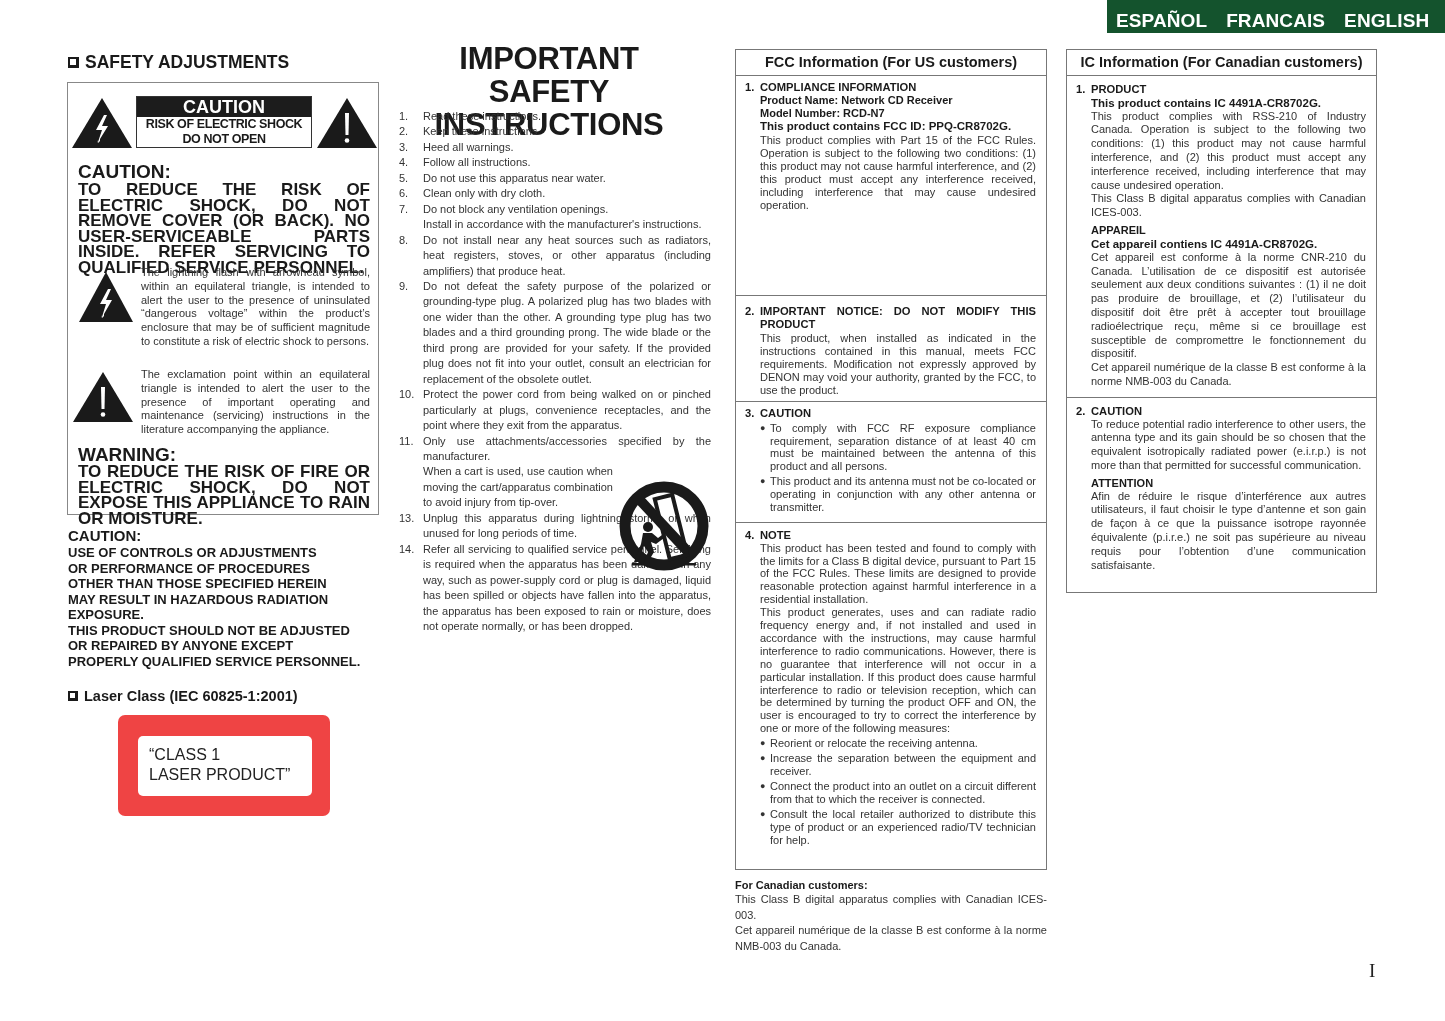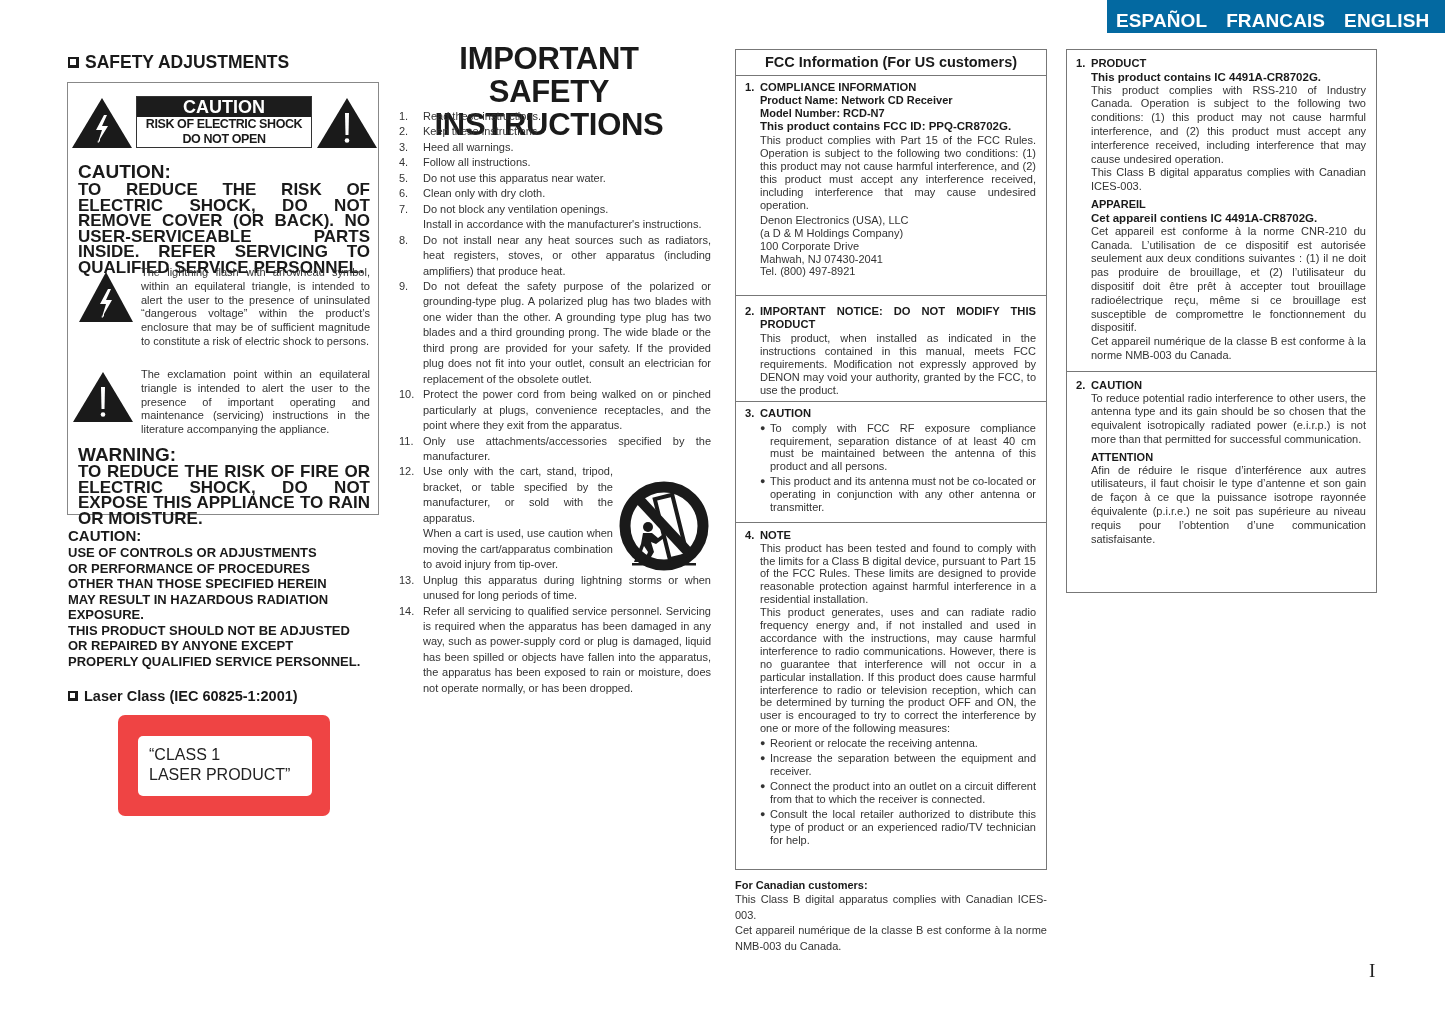--- a/index.html
+++ b/index.html
@@ -5,21 +5,21 @@
     html, body { margin: 0; padding: 0; background: #ffffff; }
     body {
       width: 1445px; height: 1021px; position: relative; overflow: hidden;
       font-family: "Liberation Sans", sans-serif; color: #1a1a1a;
     }
     .abs { position: absolute; }
 
     
     .lang-bar {
       position: absolute; left: 1107px; top: 0; width: 338px; height: 33px;
-      background: #0369a1; color: #fff; font-weight: bold; font-size: 19px;
+      background: #14532d; color: #fff; font-weight: bold; font-size: 19px;
       display: flex; align-items: flex-end; padding-left: 9px; box-sizing: border-box;
       padding-bottom: 1px;
     }
     .lang-bar span { margin-right: 19px; letter-spacing: 0.1px; }
 
     
     .sec-heading { font-weight: bold; font-size: 17.5px; display: flex; align-items: center; }
     .box-glyph {
       display: inline-block; width: 11px; height: 11px; border: 2px solid #1a1a1a;
       border-right-width: 3px; border-bottom-width: 3px; margin-right: 6px; box-sizing: border-box;
@@ -228,24 +228,20 @@
     </div>
   <div class="ist-item">
       <span class="ist-num">10.</span>
       <span class="ist-txt">Protect the power cord from being walked on or pinched particularly at plugs, convenience receptacles, and the point where they exit from the apparatus.</span>
     </div>
   <div class="ist-item">
       <span class="ist-num">11.</span>
       <span class="ist-txt">Only use attachments/accessories specified by the manufacturer.</span>
     </div>
   <div style="position:relative;">
-    <div class="ist-item" style="width:214px;">
-        <span class="ist-num">12.</span>
-        <span class="ist-txt">Use only with the cart, stand, tripod, bracket, or table specified by the manufacturer, or sold with the apparatus.</span>
-      </div>
     <div class="ist-sub" style="width:190px;">When a cart is used, use caution when moving the cart/apparatus combination to avoid injury from tip-over.</div>
     <div style="position:absolute; left:219px; top:16px;">
       <svg width="92" height="92" viewBox="0 0 92 92">
         <circle cx="46" cy="46" r="39" fill="none" stroke="#1a1a1a" stroke-width="11"></circle>
         <line x1="20" y1="18" x2="72" y2="74" stroke="#1a1a1a" stroke-width="10"></line>
         <g fill="#1a1a1a">
           <rect x="44" y="16" width="18" height="62" transform="rotate(-14 53 47)" fill="none" stroke="#1a1a1a" stroke-width="4"></rect>
           <circle cx="30" cy="47" r="5"></circle>
           <polygon points="25,53 34,53 40,58 44,55 46,58 38,64 33,62 36,72 30,82 26,82 30,72 26,66 20,82 16,82 23,64"></polygon>
           <rect x="14" y="83" width="64" height="2.5"></rect>
@@ -268,27 +264,20 @@
 
   <div class="fcc-sec" style="height:220px;">
     <div class="sec-head">
         <span class="n">1.</span>
         <span class="t">COMPLIANCE INFORMATION</span>
       </div>
     <div class="sec-body bold">Product Name: Network CD Receiver</div>
     <div class="sec-body bold">Model Number: RCD-N7</div>
     <div class="sec-body bold" style="font-size:11.5px; line-height:14px;">This product contains FCC ID: PPQ-CR8702G.</div>
     <div class="sec-body" style="margin-top:1px;">This product complies with Part 15 of the FCC Rules. Operation is subject to the following two conditions: (1) this product may not cause harmful interference, and (2) this product must accept any interference received, including interference that may cause undesired operation.</div>
-    <div style="margin-top:2px;">
-      <div class="sec-body">Denon Electronics (USA), LLC</div>
-      <div class="sec-body">(a D &amp; M Holdings Company)</div>
-      <div class="sec-body">100 Corporate Drive</div>
-      <div class="sec-body">Mahwah, NJ 07430-2041</div>
-      <div class="sec-body">Tel. (800) 497-8921</div>
-    </div>
   </div>
 
   <div class="fcc-sec" style="height:106px; padding-top:9px;">
     <div class="sec-head">
         <span class="n">2.</span>
         <span class="t">IMPORTANT NOTICE: DO NOT MODIFY THIS PRODUCT</span>
       </div>
     <div class="sec-body" style="margin-top:2px;">This product, when installed as indicated in the instructions contained in this manual, meets FCC requirements. Modification not expressly approved by DENON may void your authority, granted by the FCC, to use the product.</div>
   </div>
 
@@ -333,20 +322,21 @@
   </div>
 </div>
 
 <div class="ca-cust">
   <div class="h">For Canadian customers:</div>
   <div class="p">This Class B digital apparatus complies with Canadian ICES-003.</div>
   <div class="p">Cet appareil numérique de la classe B est conforme à la norme NMB-003 du Canada.</div>
 </div>
 
 <div class="ic-box">
+  <div class="box-title">IC Information (For Canadian customers)</div>
 
   <div class="fcc-sec" style="height:322px; padding-top:7px;">
     <div class="sec-head">
         <span class="n">1.</span>
         <span class="t">PRODUCT</span>
       </div>
     <div class="sec-body bold" style="font-size:11.5px; line-height:14px;">This product contains IC 4491A-CR8702G.</div>
     <div class="sec-body" style="line-height:13.8px;">This product complies with RSS-210 of Industry Canada. Operation is subject to the following two conditions: (1) this product may not cause harmful interference, and (2) this product must accept any interference received, including interference that may cause undesired operation.</div>
     <div class="sec-body" style="line-height:13.8px;">This Class B digital apparatus complies with Canadian ICES-003.</div>
     <div class="sec-body bold" style="margin-top:4px;">APPAREIL</div>

